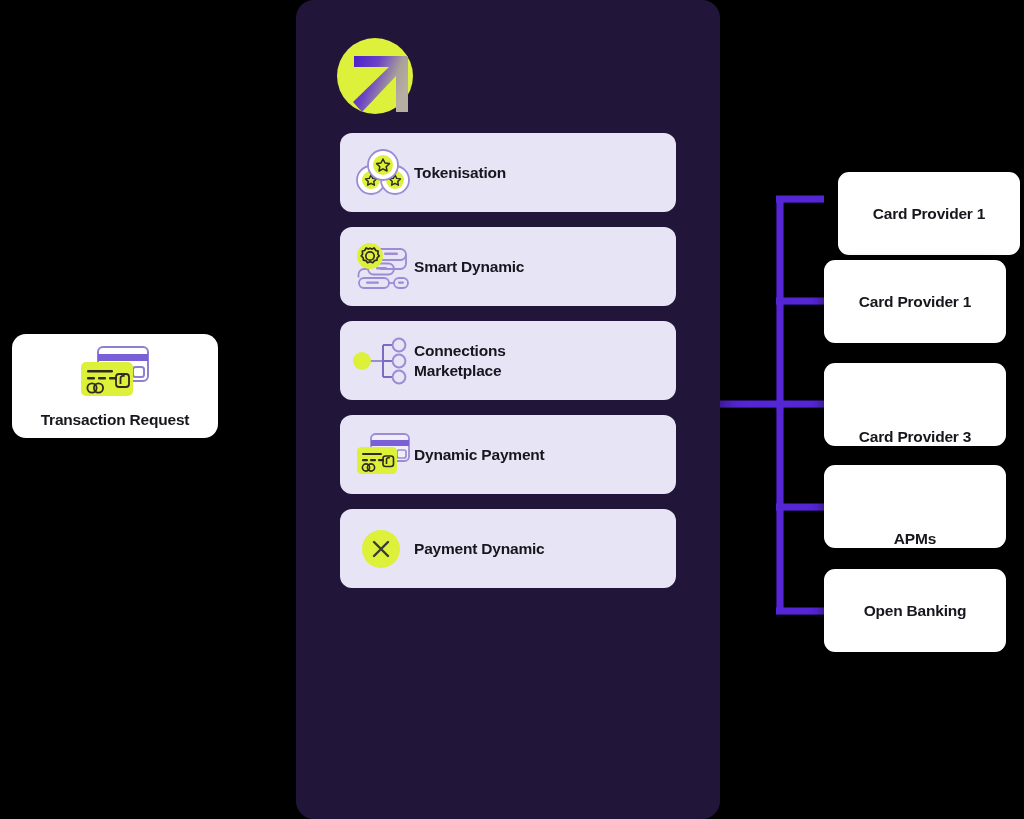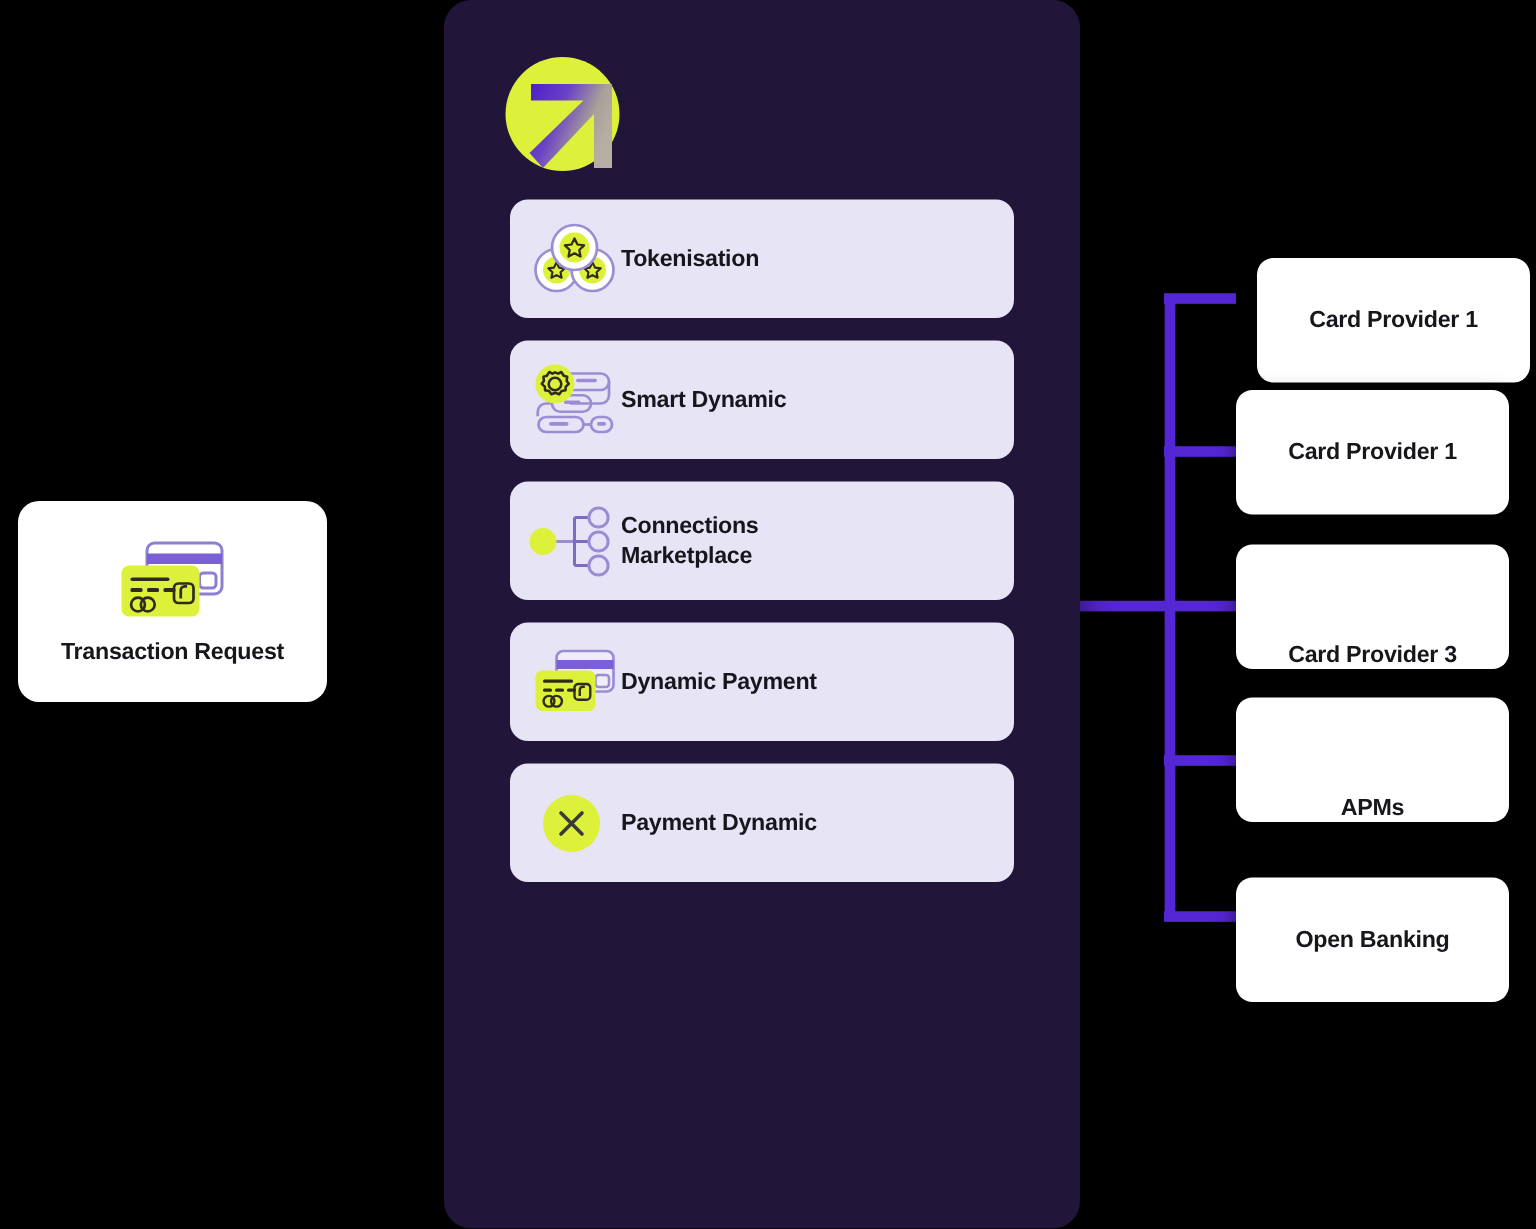--- a/index.html
+++ b/index.html
@@ -26,21 +26,21 @@
     width: 1024px; height: 819px;
     z-index: 1;
   }
 
   
   #transaction-request {
     position: absolute;
     left: 12px;
     top: 334px;
     width: 206px;
-    height: 134px;
+    height: 104px;
     background: #ffffff;
     border-radius: 14px;
     box-shadow: 0 6px 16px rgba(0,0,0,0.55);
     z-index: 3;
     display: flex;
     flex-direction: column;
     align-items: center;
     justify-content: center;
     gap: 10px;
   }
@@ -122,21 +122,21 @@
   .provider-box .pv-label {
     font-size: 15.5px;
     font-weight: bold;
     color: #17161c;
     letter-spacing: -0.2px;
   }
   #provider-0 { top: 172px; margin-left: 14px; }
   #provider-1 { top: 260px; }
   #provider-2 { top: 363px; align-items: flex-end; }
   #provider-3 { top: 465px; align-items: flex-end; }
-  #provider-4 { top: 585px; }
+  #provider-4 { top: 569px; }
 </style>
 </head>
 <body>
 
 <div id="stage">
 
   <svg id="connectors" viewBox="0 0 1024 819" xmlns="http://www.w3.org/2000/svg">
     <defs>
       <filter id="lineShadow" x="-30%" y="-30%" width="170%" height="170%">
         <feDropShadow dx="0" dy="3" stdDeviation="2.4" flood-color="#000000" flood-opacity="0.75"></feDropShadow>

